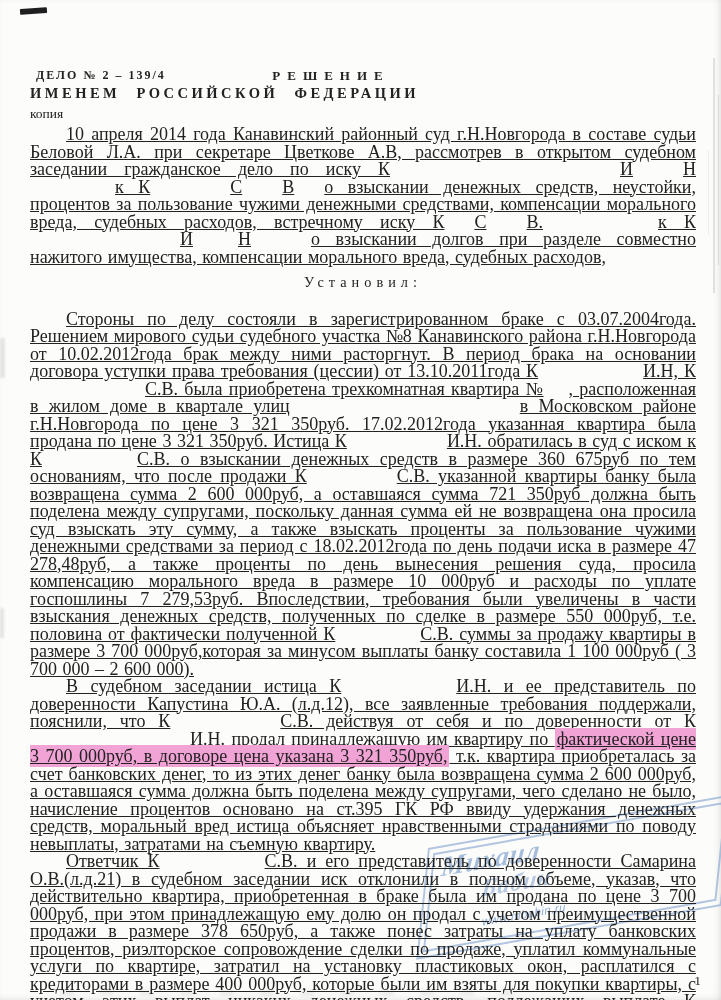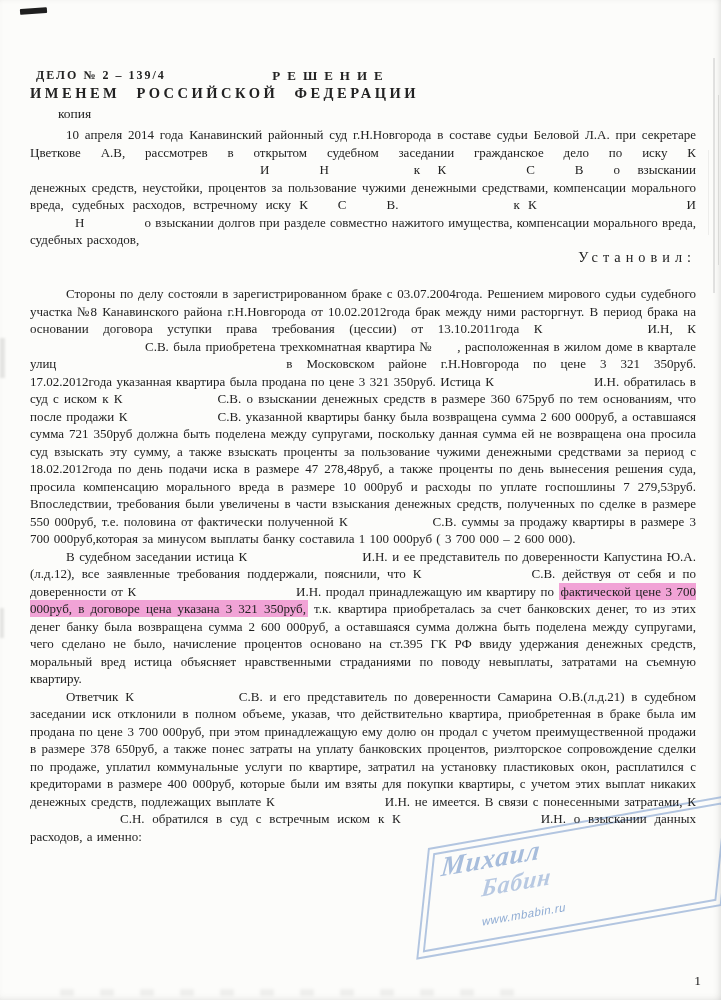--- a/index.html
+++ b/index.html
@@ -35,25 +35,25 @@
   .wm-url{position:absolute;left:64px;top:76px;font-family:"Liberation Sans",sans-serif;
           font-size:11.5px;letter-spacing:.5px;color:var(--wm-url);white-space:nowrap;}
   
   .content{position:absolute;inset:0;padding:66px 25px 0 30px;z-index:2;}
   .hdr-row1{position:relative;height:18px;line-height:18px;text-align:center;}
   .case-label{position:absolute;left:6px;top:0;font-weight:bold;font-size:12px;letter-spacing:2px;}
   .title{display:inline-block;font-weight:bold;font-size:13px;letter-spacing:7px;
          transform:translateX(-32px);}
   .subtitle{text-align:left;font-weight:bold;font-size:14.5px;letter-spacing:3.5px;
             word-spacing:9px;height:18px;line-height:18px;}
-  .copy-label{margin-top:4px;font-size:13.5px;height:16px;line-height:16px;margin-left:28px;}
+  .copy-label{margin-top:4px;font-size:13.5px;height:16px;line-height:16px;}
   .body-text{margin-top:4px;}
-  .para{font-size:13px;line-height:17.5px;text-align:justify;word-spacing:1px;margin:0;}
+  .para{font-size:18px;line-height:17.5px;text-align:justify;word-spacing:1px;margin:0;text-decoration:underline;}
   .para.ind{text-indent:36px;}
-  .ustanovil{font-size:14.3px;line-height:17.5px;text-align:right;letter-spacing:5px;margin:0;}
+  .ustanovil{font-size:14.3px;line-height:17.5px;text-align:center;letter-spacing:5px;margin:8px;}
   .gap{display:inline-block;height:2px;}
   .hl{padding:1px 2px;}
   .page-num{position:absolute;right:20px;bottom:11px;font-size:13.5px;}
 </style>
 </head>
 <body>
 
 <div class="page" style="--wm-border: rgba(128,160,206,0.60); --wm-name: rgba(82,126,190,0.50); --wm-name2: rgba(82,126,190,0.40); --wm-url: rgba(128,160,206,0.88);">
 
   <div class="dash"></div>

